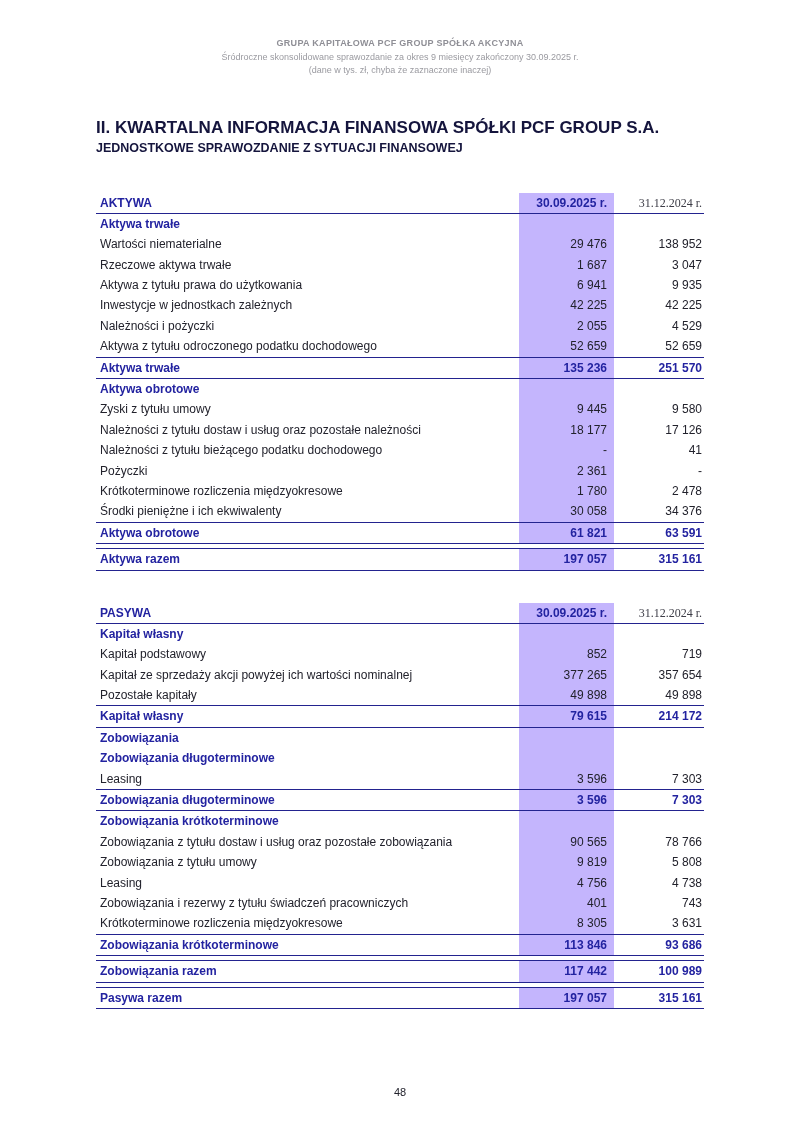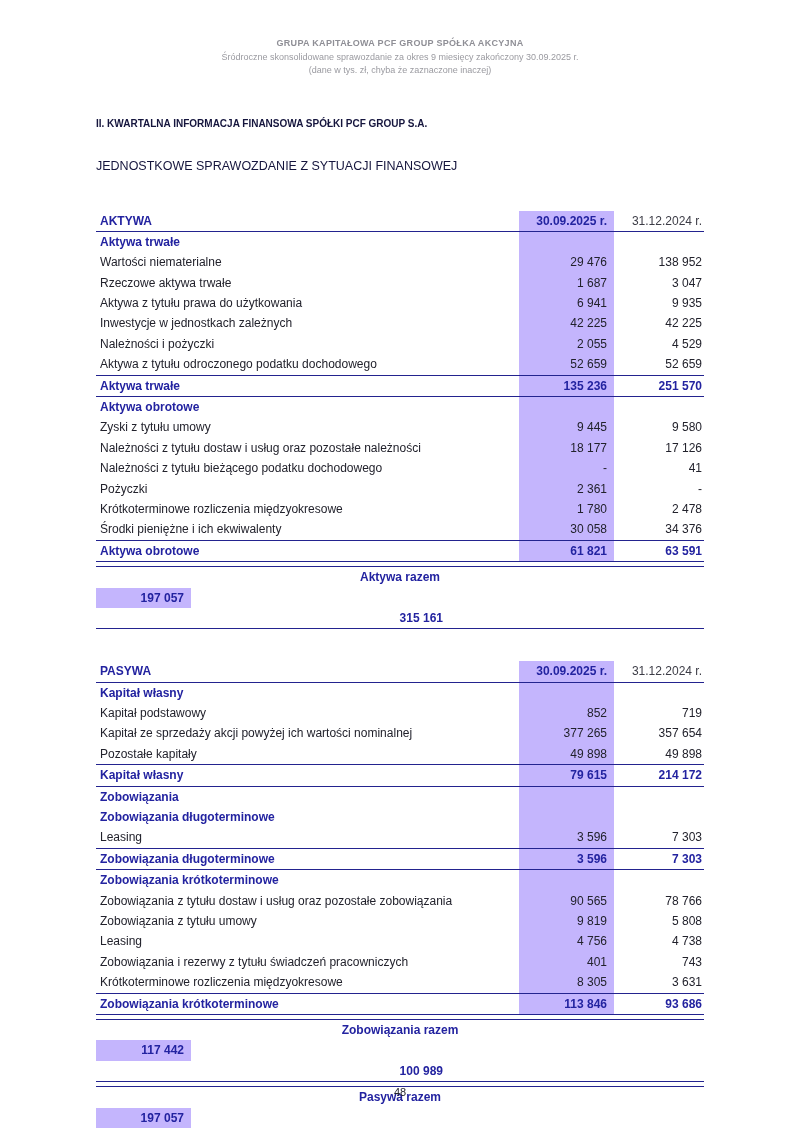--- a/index.html
+++ b/index.html
@@ -14,46 +14,46 @@
   .doc-header {
     padding-top: 28px;
     text-align: center;
     color: #9a9aa0;
     font-size: 9px;
     line-height: 1.5;
     margin-top: 9px;
   }
   .doc-header .dh1 { font-weight: bold; letter-spacing: 0.3px; color: #8f8f96; }
   .content { margin: 0 96px; }
-  .title1 { margin-top: 40px; font-size: 10px; font-weight: bold; color: #15153d; }
-  .title2 { margin-top: 30px; font-size: 12.5px; font-weight: normal; color: #15153d; }
+  .title1 { margin-top: 40px; font-size: 17px; font-weight: bold; color: #15153d; }
+  .title2 { margin-top: 3px; font-size: 12.5px; font-weight: bold; color: #15153d; }
 
   .fin-table { font-size: 12px; }
   .fin-table.first { margin-top: 38px; }
   .fin-table.second { margin-top: 32px; }
 
   .row { display: flex; align-items: center; min-height: 19.5px; }
   .c { line-height: 1.2; }
   .c.label { flex: 1; padding: 3px 4px 3px 4px; }
   .c.v1 { width: 95px; text-align: right; padding: 3px 7px 3px 4px; background: #c4b5fd; align-self: stretch; display:flex; align-items:center; justify-content:flex-end; }
   .c.v2 { width: 90px; text-align: right; padding: 3px 2px 3px 4px; }
 
   .row.head { border-bottom: 1.5px solid #23238f; min-height: 21px; }
   .row.head .label { color: #2323a0; font-weight: bold; }
   .row.head .v1 { color: #2323a0; font-weight: bold; }
-  .row.head .v2 { color: #3c3c46; font-weight: normal; }
+  .row.head .v2 { color: #3c3c46; font-weight: normal; font-family: Liberation Serif, serif; }
 
   .row.item { color: #22222c; }
   .row.section { color: #2323a0; font-weight: bold; }
   .row.total {
     color: #2323a0; font-weight: bold;
     border-top: 1px solid #23238f;
     border-bottom: 1px solid #23238f;
   }
-  .row.total + .row.total { margin-top: 4px; flex-direction: column; }
+  .row.total + .row.total { margin-top: 4px; }
 
   .page-number {
     position: absolute;
     bottom: 33px; left: 0; right: 0;
     text-align: center;
     font-size: 11px;
     color: #22222c;
   }
 </style>
 </head>

